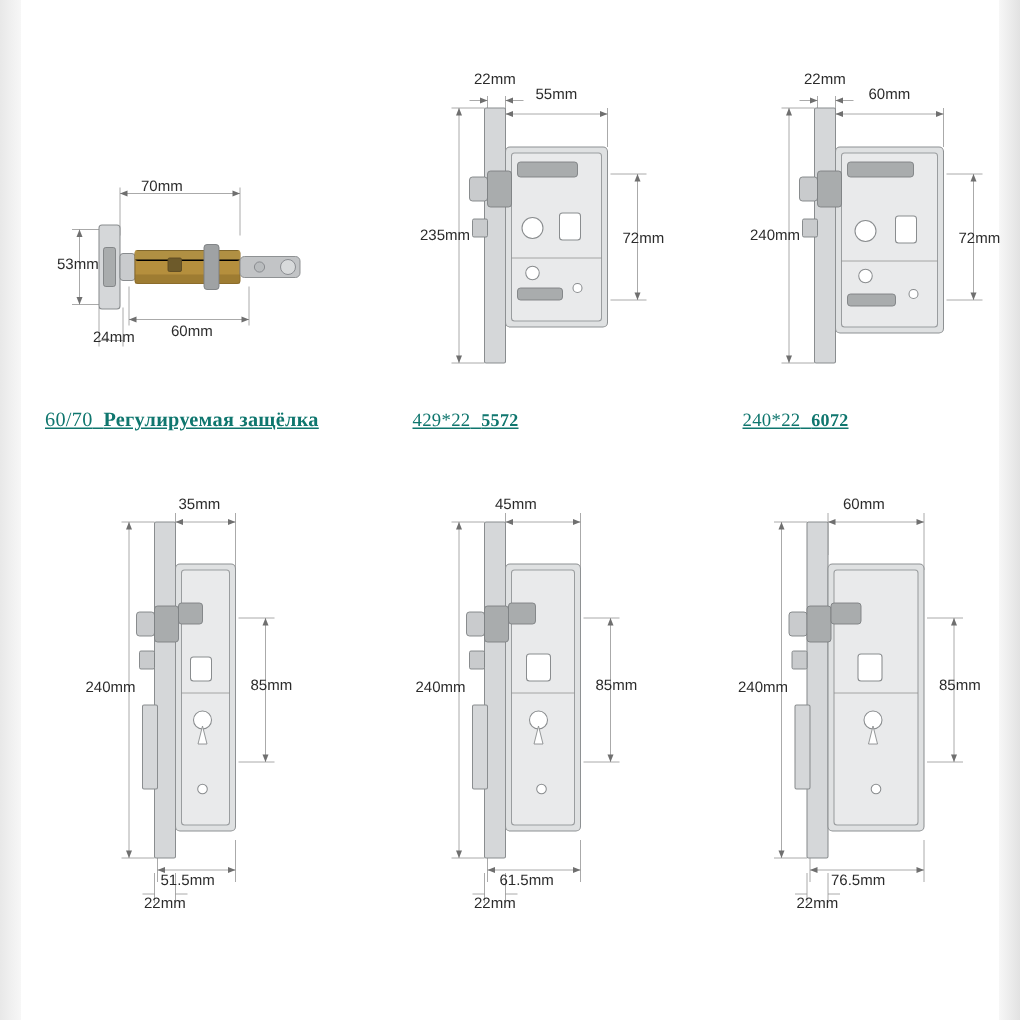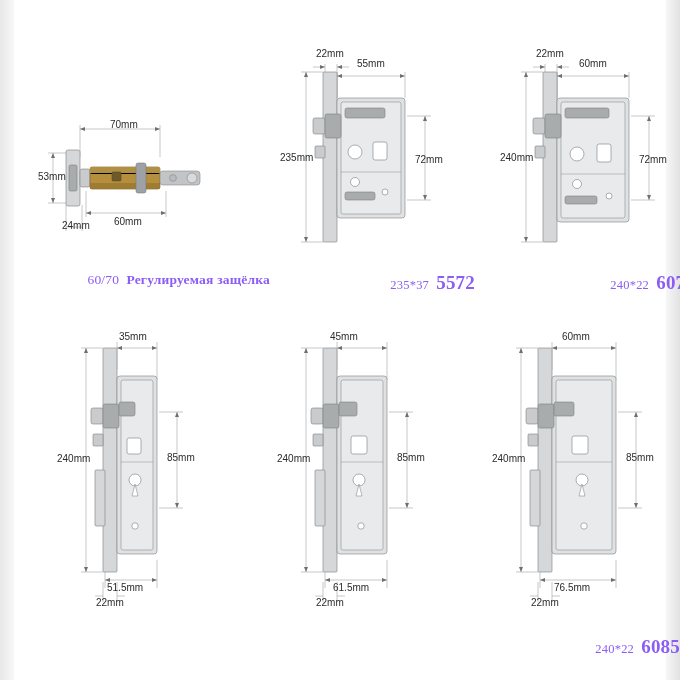--- a/index.html
+++ b/index.html
@@ -32,31 +32,32 @@
     width: 14px; height: 680px;
     background: linear-gradient(to left, #e2e2e2, #f7f7f7);
   }
 
   .cell {
     position: absolute;
   }
   .caption {
     position: absolute;
     width: 100%;
-    text-align: right;
+    text-align: left;
     font-size: 13.5px;
-    color: #8b5cf6;
+    color: #0f766e;
     letter-spacing: 0.2px;
     white-space: nowrap;
+    text-decoration: underline;
   }
   .caption .small {
     font-size: 12.5px;
   }
   .caption .big {
-    font-size: 19px;
+    font-size: 12px;
     font-weight: bold;
   }
   .caption.rus {
     font-size: 13.5px;
     font-weight: bold;
   }
   .caption.rus .pfx {
     font-weight: normal;
   }
 
@@ -124,21 +125,21 @@
       <rect x="50" y="78" width="70" height="6" fill="#8f6f2c" opacity="0.6"></rect>
 
       <rect x="96" y="58" width="10" height="30" rx="2" fill="#9fa2a4" stroke="#7b7e80" stroke-width="0.6"></rect>
 
       <rect x="120" y="66" width="40" height="14" rx="3" fill="#c2c4c6" stroke="#86898b" stroke-width="0.6"></rect>
       <circle cx="152" cy="73" r="5" fill="#d8dadb" stroke="#83868a" stroke-width="0.6"></circle>
       <circle cx="133" cy="73" r="3.4" fill="#b9bcbe" stroke="#83868a" stroke-width="0.6"></circle>
 
       <rect x="72" y="67" width="9" height="9" rx="1" fill="#6d5a2a" stroke="#5c4a22" stroke-width="0.6"></rect>
     </svg>
-    <div class="dim" style="left:70px; top:14px;">70mm</div>
+    <div class="dim" style="left:54px; top:14px;">70mm</div>
     <div class="dim" style="left:-2px; top:66px;">53mm</div>
     <div class="dim" style="left:74px; top:111px;">60mm</div>
     <div class="dim" style="left:22px; top:115px;">24mm</div>
   </div>
   <div class="caption rus" style="left:30px; top:272px; width:240px;">
     <span class="pfx">60/70</span>
     &nbsp;<span>Регулируемая защёлка</span>
   </div>
 
   <div class="cell" style="left:285px; top:42px; width:180px; height:230px;">
@@ -186,21 +187,21 @@
       <rect class="dark" x="60" y="150" width="30" height="8" rx="2"></rect>
       <circle class="hole" cx="100" cy="150" r="3"></circle>
       <line class="ln-thin" x1="56" y1="130" x2="116" y2="130"></line>
     </svg>
     <div class="dim" style="left:31px; top:6px;">22mm</div>
     <div class="dim" style="left:72px; top:16px;">55mm</div>
     <div class="dim" style="left:-5px; top:110px;">235mm</div>
     <div class="dim" style="left:130px; top:112px;">72mm</div>
   </div>
   <div class="caption" style="left:275px; top:272px; width:200px;">
-    <span class="small">235*37</span>
+    <span class="small">429*22</span>
     &nbsp;<span class="big">5572</span>
   </div>
 
   <div class="cell" style="left:505px; top:42px; width:180px; height:230px;">
     <svg width="175" height="215" viewBox="0 0 175 215">
       <line class="ln-thin" x1="40" y1="22" x2="40" y2="56"></line>
       <line class="ln-thin" x1="52" y1="22" x2="52" y2="56"></line>
       <line class="ln-thin" x1="28" y1="25" x2="40" y2="25"></line>
       <line class="ln-thin" x1="52" y1="25" x2="64" y2="25"></line>
       <polygon points="40,25 35,23 35,27" fill="#6f6f6f"></polygon>
@@ -403,18 +404,14 @@
       <rect class="hole" x="82" y="106" width="16" height="18" rx="2"></rect>
       <circle class="hole" cx="94" cy="196" r="3.2"></circle>
       <line class="ln-thin" x1="66" y1="132" x2="122" y2="132"></line>
     </svg>
     <div class="dim" style="left:72px; top:1px;">60mm</div>
     <div class="dim" style="left:2px; top:123px;">240mm</div>
     <div class="dim" style="left:136px; top:122px;">85mm</div>
     <div class="dim" style="left:64px; top:252px;">76.5mm</div>
     <div class="dim" style="left:41px; top:267px;">22mm</div>
   </div>
-  <div class="caption" style="left:480px; top:636px; width:200px;">
-    <span class="small">240*22</span>
-    &nbsp;<span class="big">6085</span>
-  </div>
 
 </div>
 
 </body></html>

